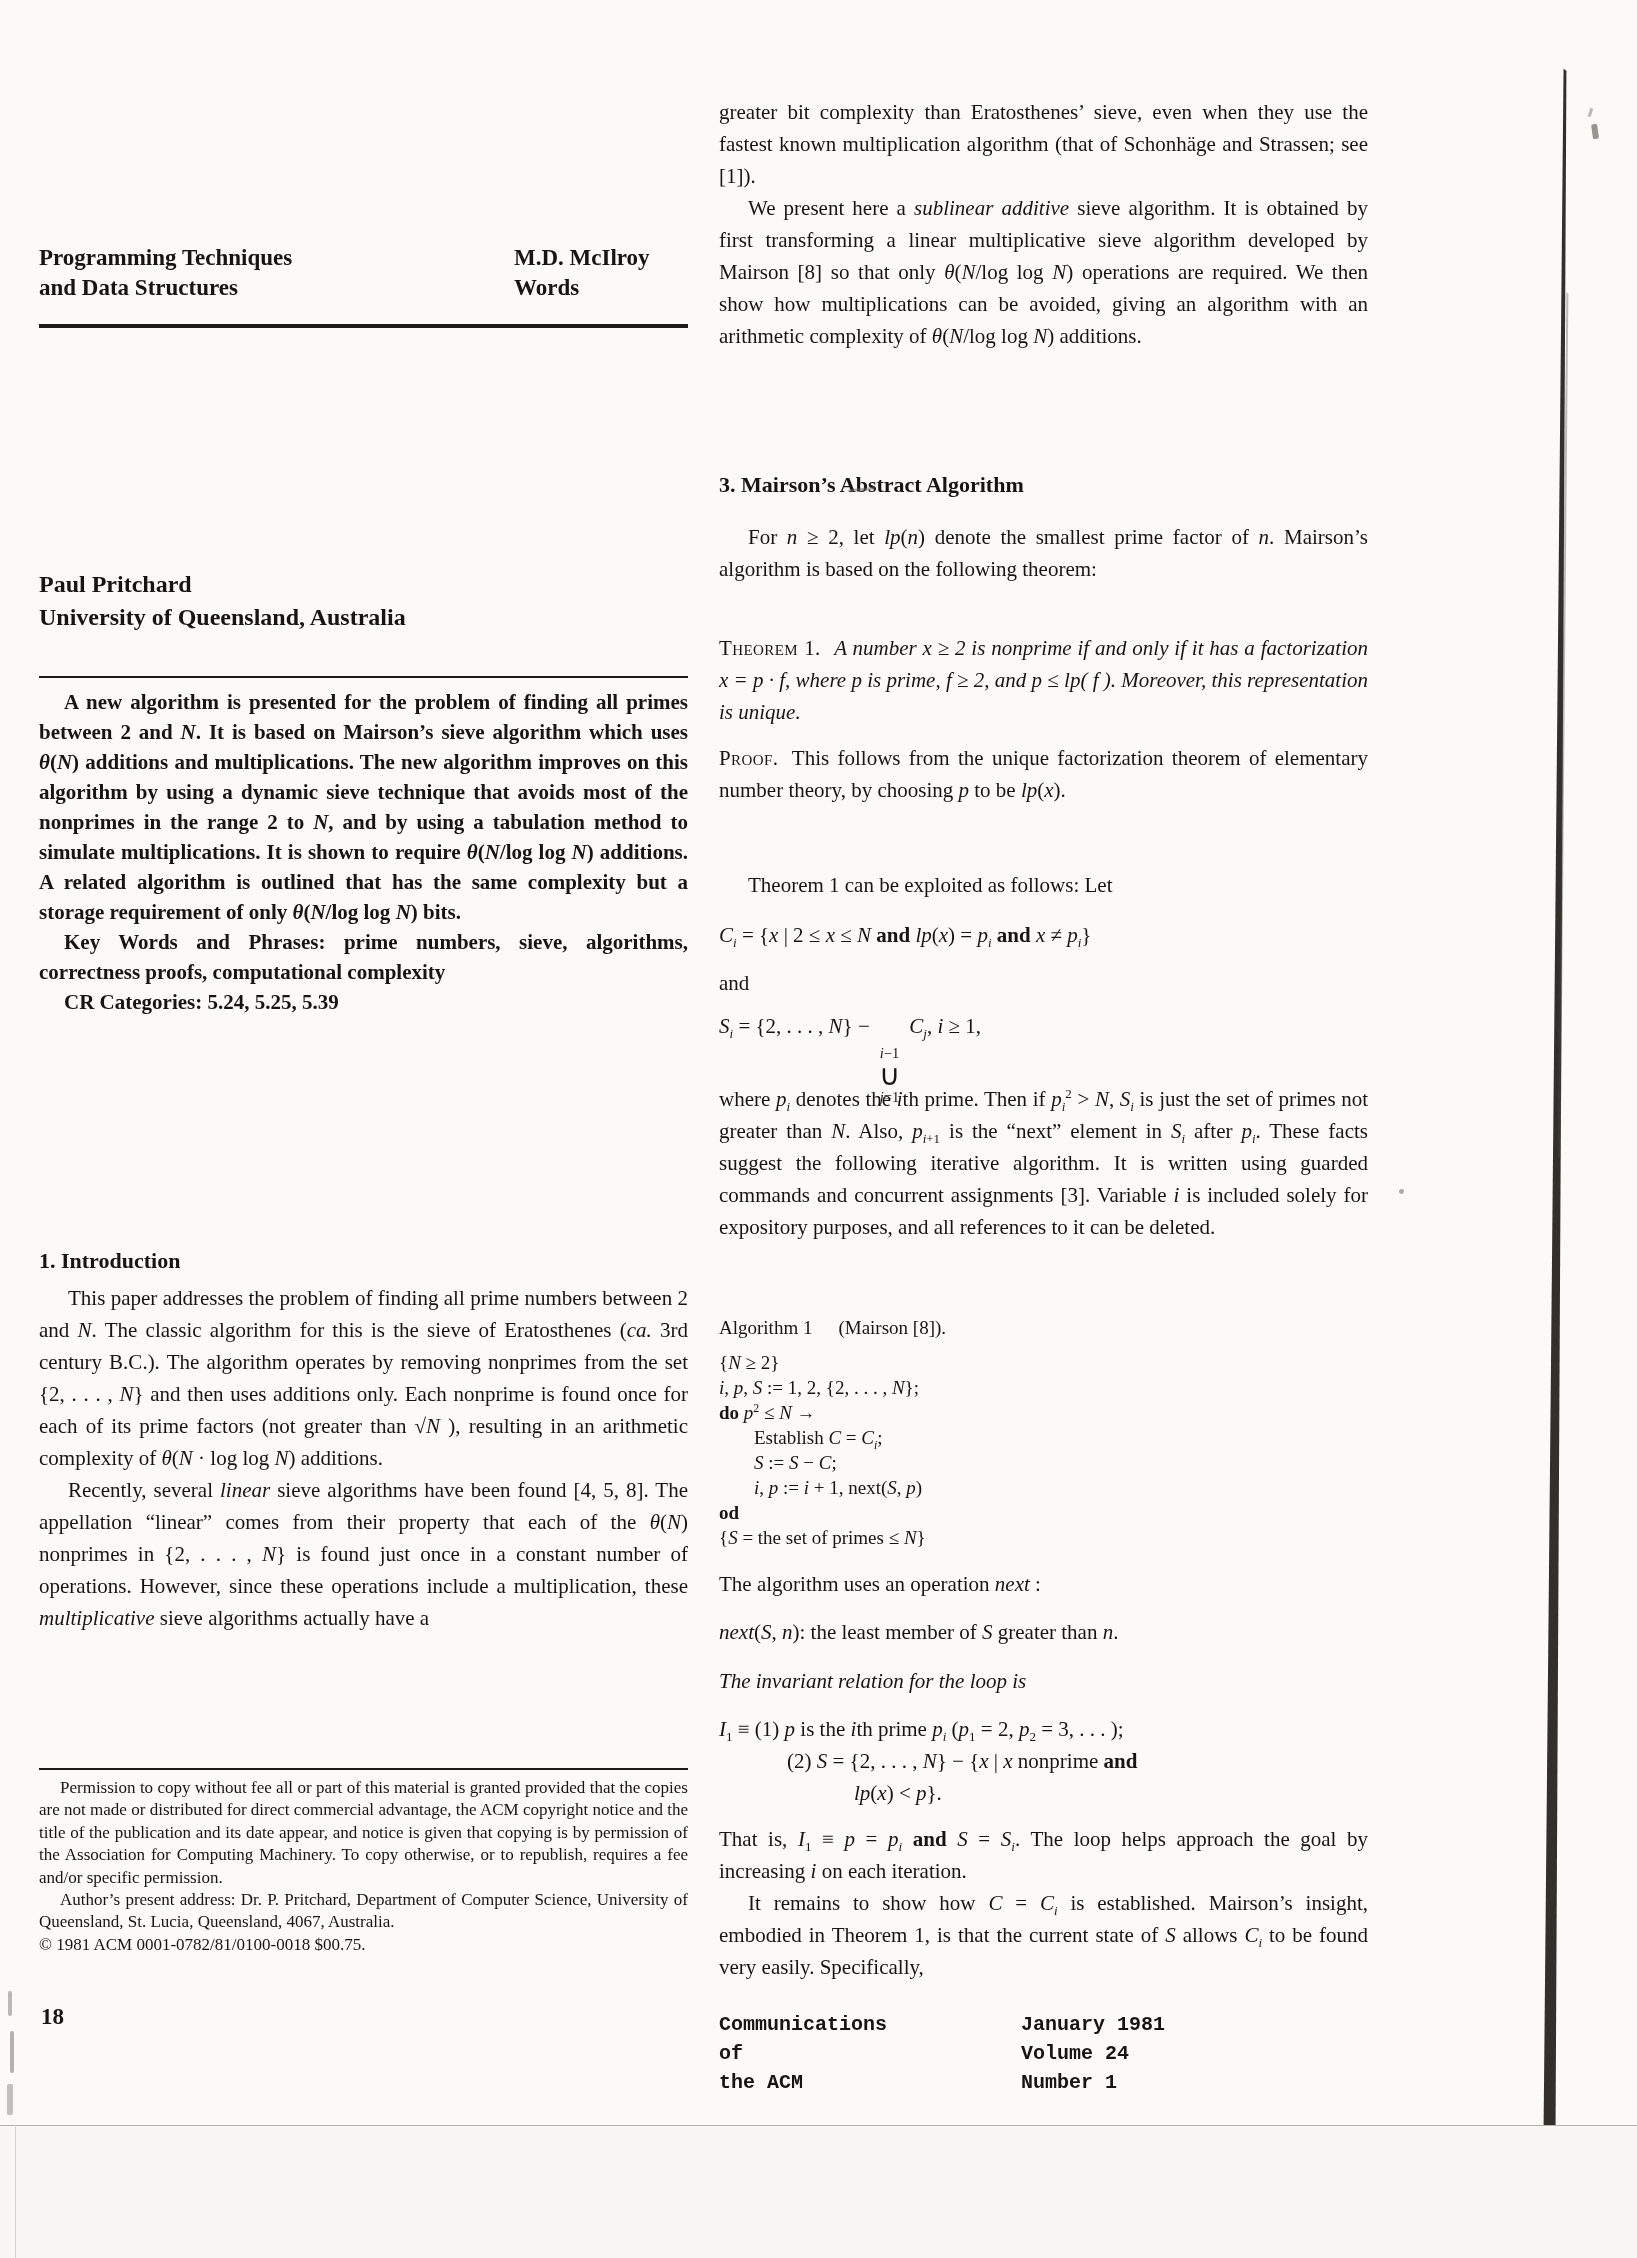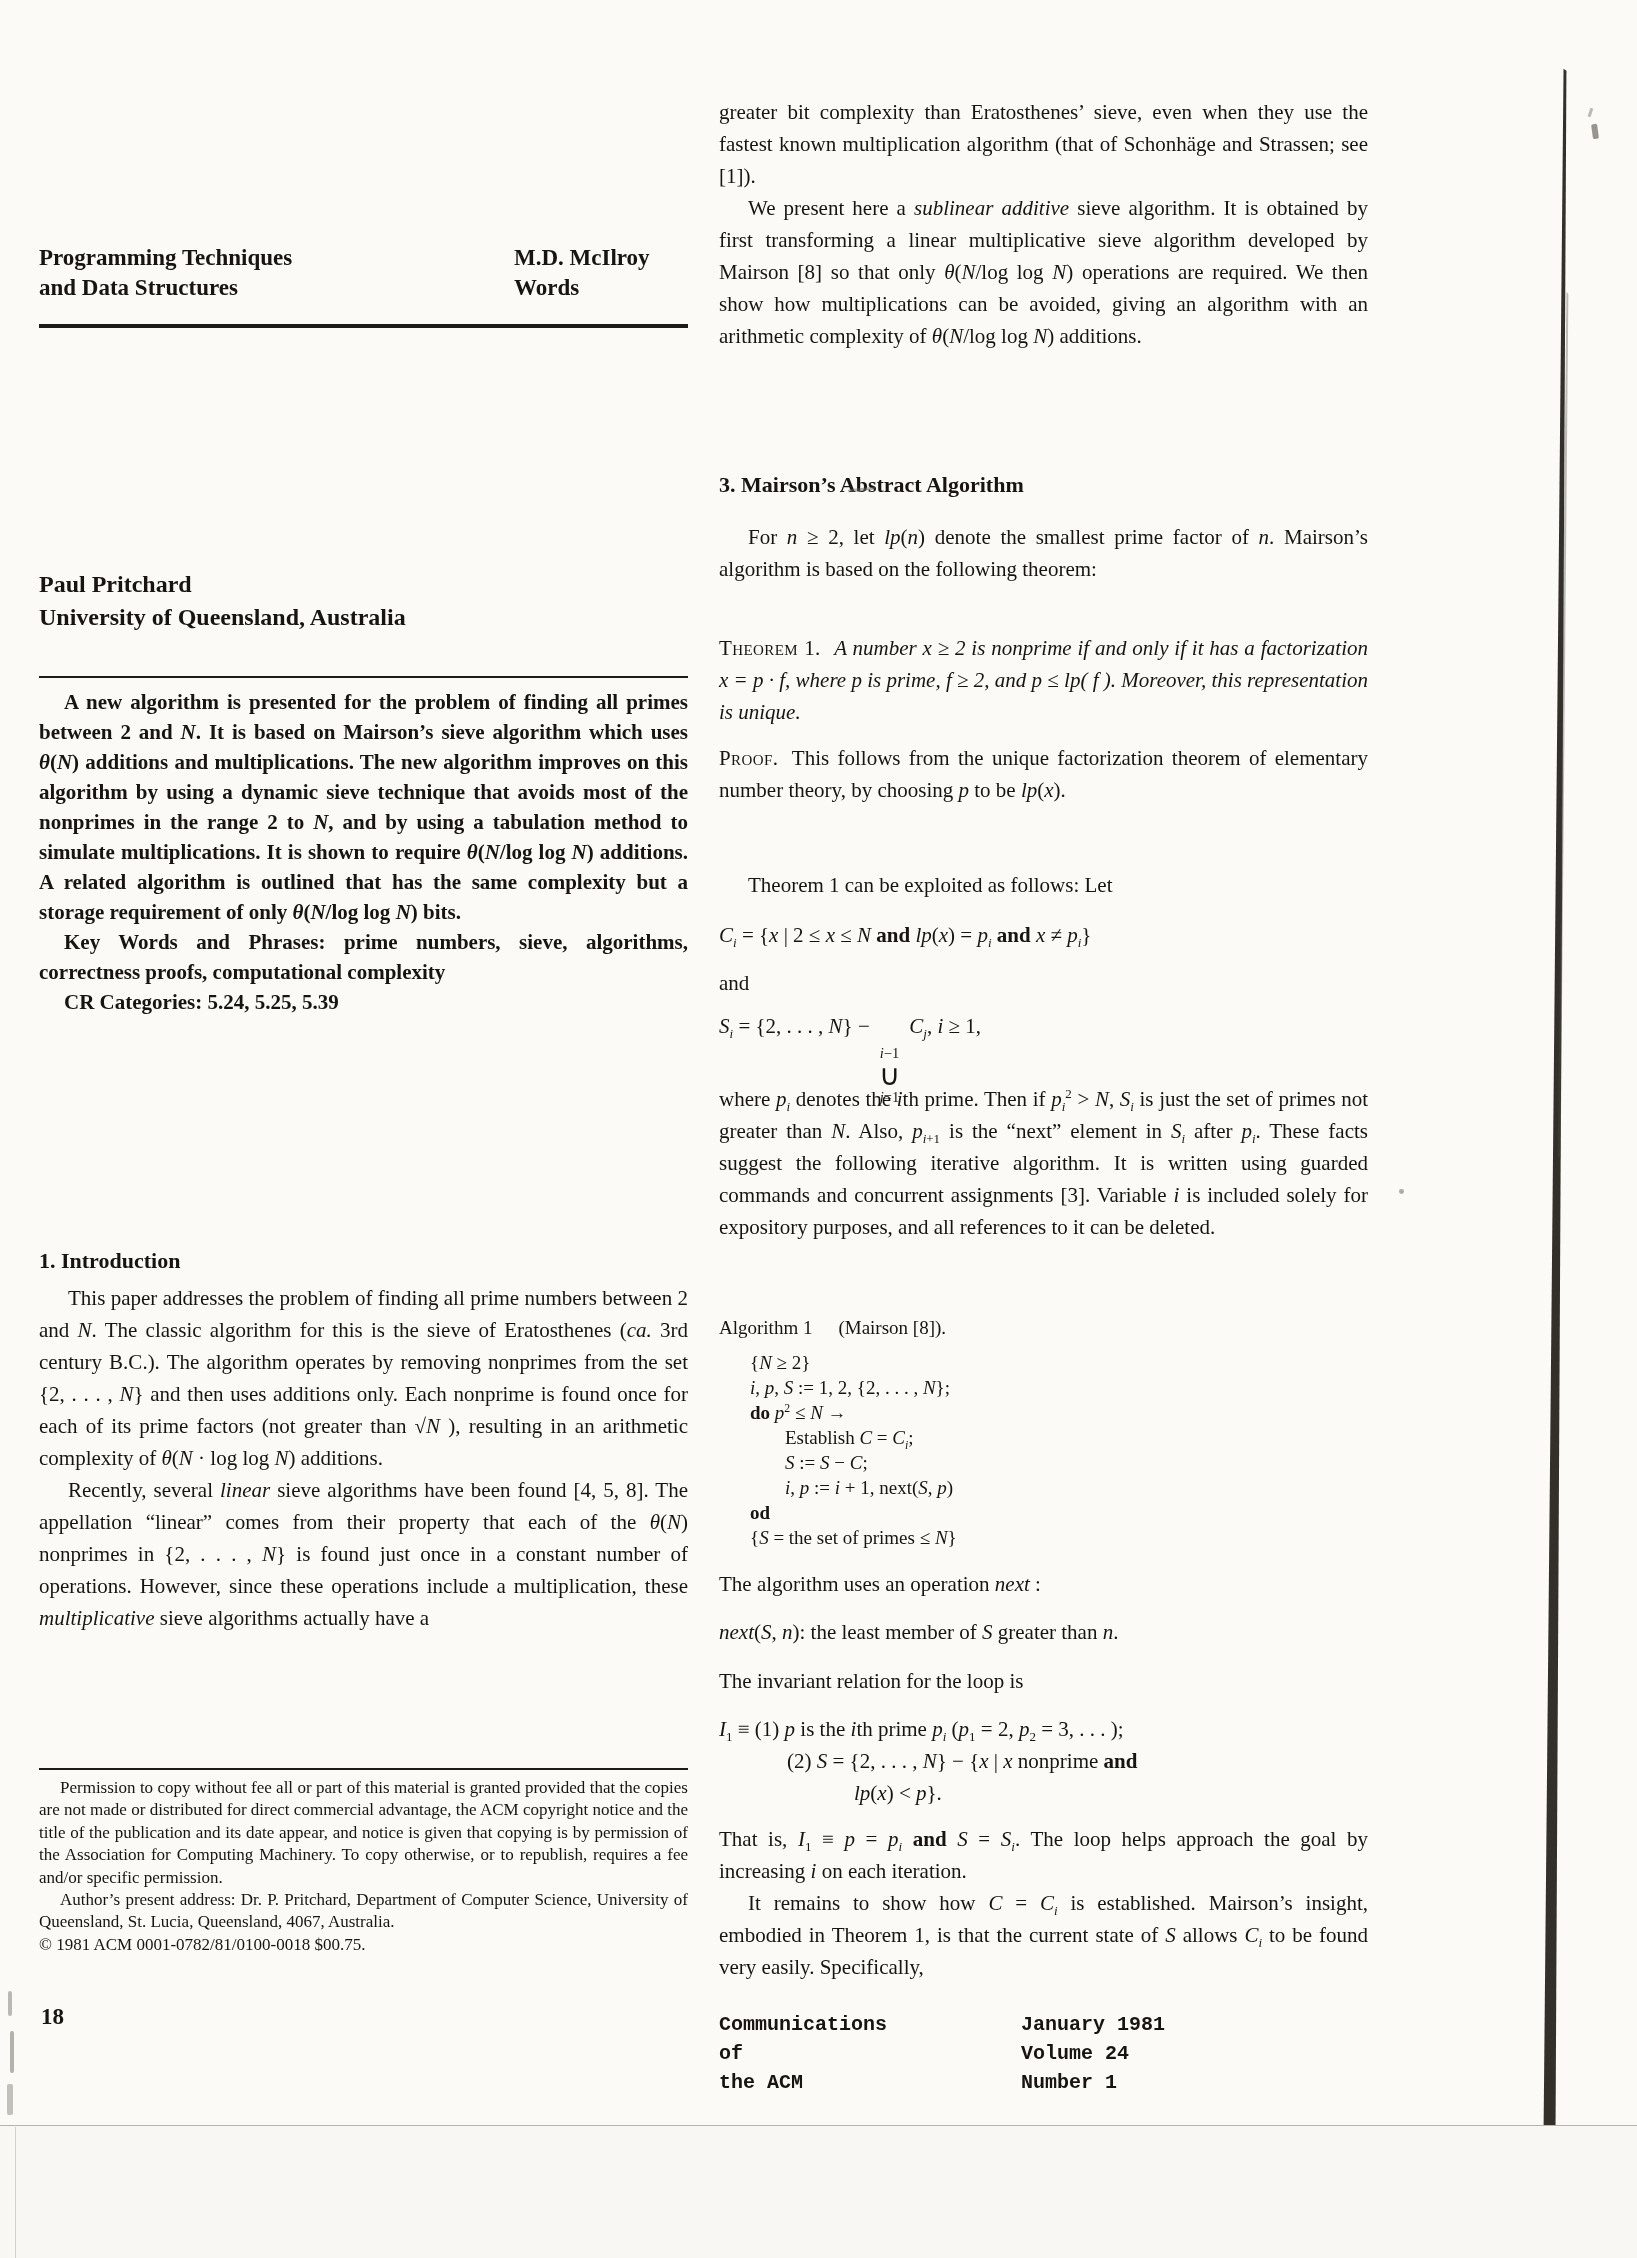--- a/index.html
+++ b/index.html
@@ -16,21 +16,21 @@
   .rule{position:absolute;background:#1e1a15;}
   .title{font-size:60px;line-height:81px;font-weight:bold;letter-spacing:0;}
   .author{font-size:24px;line-height:33px;font-weight:bold;}
   .hdr{font-size:23px;line-height:30px;font-weight:bold;}
   .shead{font-size:22px;line-height:29px;font-weight:bold;}
   .abs{font-size:21px;line-height:30px;font-weight:bold;text-align:justify;}
   .abs .ind{text-indent:25px;}
   .fn{font-size:17px;line-height:22.4px;text-align:justify;}
   .fn .ind{text-indent:21px;}
   .sc{font-variant:small-caps;letter-spacing:0.4px;margin-right:13.5px;}
-  .alg{font-size:19px;line-height:25px;text-align:left;margin-left:31px;}
+  .alg{font-size:19px;line-height:25px;text-align:left;}
   .algline.in{padding-left:35px;}
   .algcap{font-size:19px;line-height:25px;}
   .algcap .lbl{font-weight:normal;margin-right:26px;}
   sub,sup{font-size:.62em;line-height:0;}
   .ustack{display:inline-flex;flex-direction:column;align-items:center;vertical-align:-25px;line-height:1;margin:0 3.9px;}
   .ustack .utop,.ustack .ubot{font-size:14.5px;line-height:14.5px;}
   .ustack .usym{font-size:29px;line-height:29px;}
   .eq{font-size:21px;line-height:32px;text-align:left;}
   .pgnum{font-size:23px;font-weight:bold;}
   .foot{font-size:20px;line-height:29px;font-weight:bold;text-align:left;font-family:Liberation Mono, monospace;}
@@ -125,21 +125,21 @@
       <div class="algline in"><i>S</i> := <i>S</i> − <i>C</i>;</div>
       <div class="algline in"><i>i</i>, <i>p</i> := <i>i</i> + 1, next(<i>S</i>, <i>p</i>)</div>
       <div class="algline"><b>od</b></div>
       <div class="algline">{<i>S</i> = the set of primes ≤ <i>N</i>}</div>
     </div>
 
     <p class="col2blk t left" style="top:1568px;">The algorithm uses an operation <i>next</i> :</p>
 
     <p class="col2blk t left" style="top:1616px;"><i>next</i>(<i>S</i>, <i>n</i>): the least member of <i>S</i> greater than <i>n</i>.</p>
 
-    <p class="col2blk t left" style="top:1665px;">The invariant relation for the loop is</p>
+    <p class="col2blk t left" style="top:1665px;font-style:italic;">The invariant relation for the loop is</p>
 
     <div class="col2blk" style="top:1713px;">
       <p class="t left"><i>I</i><sub>1</sub> ≡ (1)    <i>p</i> is the <i>i</i>th prime    <i>p</i><sub><i>i</i></sub> (<i>p</i><sub>1</sub> = 2, <i>p</i><sub>2</sub> = 3, . . . );</p>
       <p class="t left" style="padding-left:68px;">(2)    <i>S</i> = {2, . . . , <i>N</i>} − {<i>x</i> | <i>x</i> nonprime <b>and</b></p>
       <p class="t left" style="padding-left:135px;"><i>lp</i>(<i>x</i>) &lt; <i>p</i>}.</p>
     </div>
 
     <div class="col2blk t" style="top:1823px;">
       <p>That is, <i>I</i><sub>1</sub> ≡ <i>p</i> = <i>p</i><sub><i>i</i></sub> <b>and</b> <i>S</i> = <i>S</i><sub><i>i</i></sub>. The loop helps approach the goal by increasing <i>i</i> on each iteration.</p>
       <p class="ind">It remains to show how <i>C</i> = <i>C</i><sub><i>i</i></sub> is established. Mairson’s insight, embodied in Theorem 1, is that the current state of <i>S</i> allows <i>C</i><sub><i>i</i></sub> to be found very easily. Specifically,</p>

